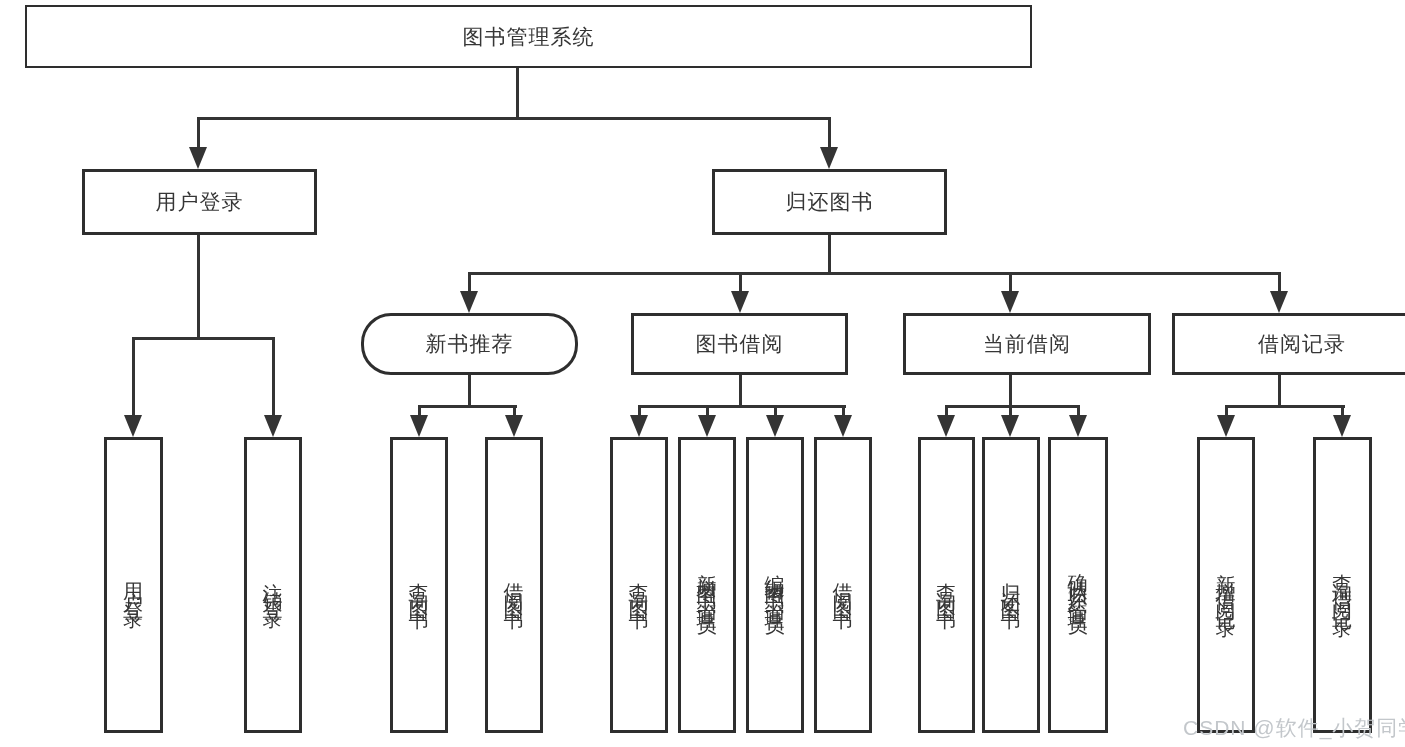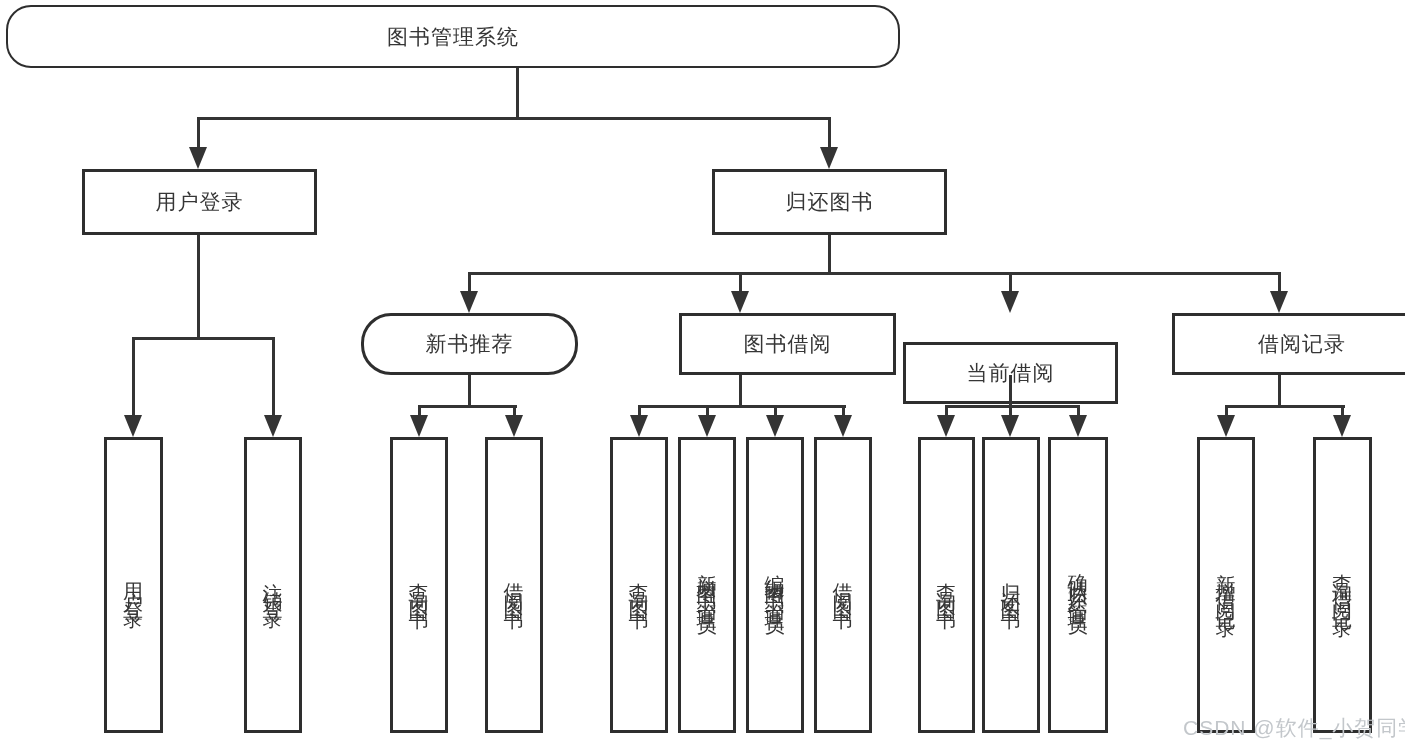--- a/index.html
+++ b/index.html
@@ -53,21 +53,21 @@
     letter-spacing: 1px;
     white-space: nowrap;
     z-index: 5;
   }
 </style>
 </head>
 <body>
 
 <div class="canvas">
 
-  <div class="box root" style="left:6px; top:5px; width:894px; height:63px;border-radius:25px;">
+  <div class="box root" style="left:25px; top:5px; width:1007px; height:63px;">
     <span class="hlabel">图书管理系统</span>
   </div>
 
   <div class="vl" style="left:516px; top:68px; height:51px;"></div>
   <div class="hl" style="left:197px; top:117px; width:634px;"></div>
   <div class="vl" style="left:197px; top:117px; height:33px;"></div>
   <div class="vl" style="left:828px; top:117px; height:33px;"></div>
   <div class="arrow" style="left:189px; top:147px;"></div>
   <div class="arrow" style="left:820px; top:147px;"></div>
 
@@ -92,24 +92,24 @@
   <div class="vl" style="left:1009px; top:272px; height:22px;"></div>
   <div class="vl" style="left:1278px; top:272px; height:22px;"></div>
   <div class="arrow" style="left:460px; top:291px;"></div>
   <div class="arrow" style="left:731px; top:291px;"></div>
   <div class="arrow" style="left:1001px; top:291px;"></div>
   <div class="arrow" style="left:1270px; top:291px;"></div>
 
   <div class="box" style="left:361px; top:313px; width:217px; height:62px;border-radius:30px;">
     <span class="hlabel">新书推荐</span>
   </div>
-  <div class="box" style="left:631px; top:313px; width:217px; height:62px;margin-left:48px;">
+  <div class="box" style="left:631px; top:313px; width:217px; height:62px;">
     <span class="hlabel">图书借阅</span>
   </div>
-  <div class="box" style="left:903px; top:313px; width:215px; height:62px;margin-top:29px;">
+  <div class="box" style="left:903px; top:313px; width:248px; height:62px;">
     <span class="hlabel">当前借阅</span>
   </div>
   <div class="box" style="left:1172px; top:313px; width:260px; height:62px;">
     <span class="hlabel">借阅记录</span>
   </div>
 
   <div class="vl" style="left:468px; top:375px; height:33px;"></div>
   <div class="hl" style="left:418px; top:405px; width:99px;"></div>
   <div class="vl" style="left:418px; top:405px; height:13px;"></div>
   <div class="vl" style="left:513px; top:405px; height:13px;"></div>

